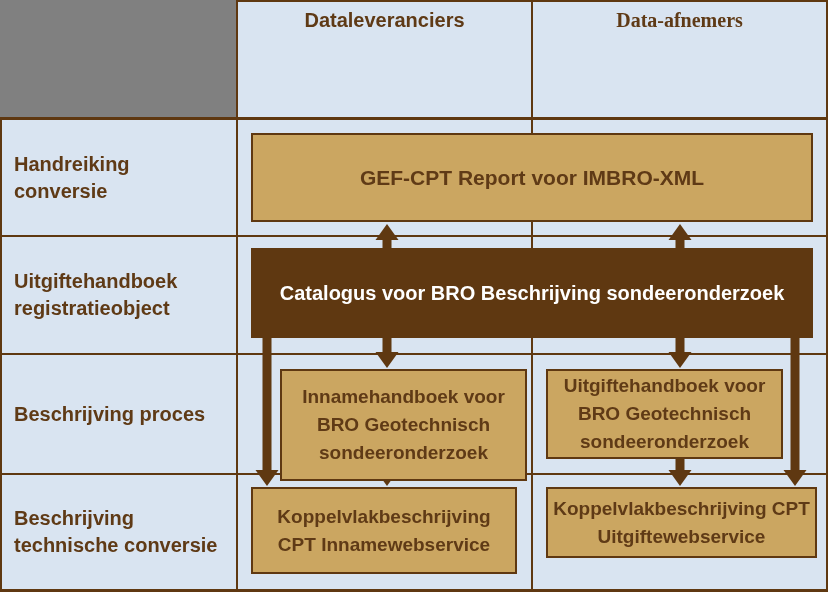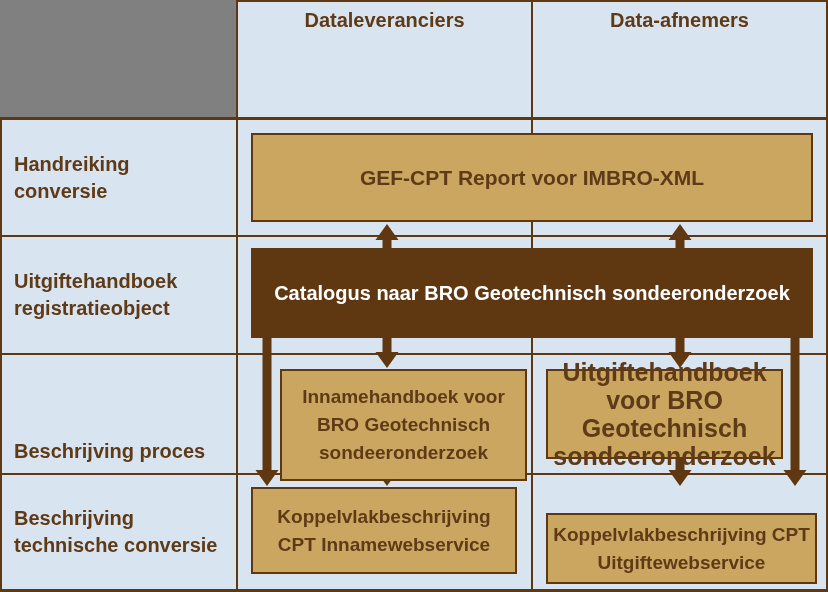--- a/index.html
+++ b/index.html
@@ -37,51 +37,51 @@
     background:var(--corner-gray);z-index:2;
   }
 
   .col-header{
     position:absolute;top:0;height:138px;z-index:2;
     display:flex;justify-content:center;align-items:flex-start;
     padding-top:9px;box-sizing:border-box;
     font-size:20px;color:var(--text-brown);
   }
   #ch-1{left:238px;width:293px;}
-  #ch-2{left:533px;width:293px;}
+  #ch-2{left:533px;width:293px;font-family:Liberation Serif, serif;}
 
   .row-label{
     position:absolute;left:2px;width:232px;z-index:2;
     display:flex;align-items:center;
     padding:8px 12px;box-sizing:border-box;
     font-size:20px;line-height:27px;color:var(--text-brown);
   }
   #rl-1{top:120px;height:115px;}
   #rl-2{top:237px;height:116px;}
-  #rl-3{top:355px;height:118px;align-items:flex-end;}
+  #rl-3{top:355px;height:118px;}
   #rl-4{top:475px;height:114px;}
 
   #arrows-layer{position:absolute;left:0;top:0;z-index:2;}
   #arrows-layer polygon{fill:var(--dark-brown);}
 
   .box{
     position:absolute;z-index:3;box-sizing:border-box;
     border:2px solid var(--dark-brown);background:var(--tan);
     display:flex;align-items:center;justify-content:center;
     text-align:center;color:var(--text-brown);
   }
   #box-gef{left:251px;top:133px;width:562px;height:89px;font-size:21px;}
   #box-catalogus{
     left:251px;top:248px;width:562px;height:90px;
     background:var(--dark-brown);color:var(--white);font-size:20px;
   }
   #box-inname{left:280px;top:369px;width:247px;height:112px;font-size:19px;line-height:28px;padding:0 4px;}
-  #box-uitgifte{left:546px;top:369px;width:237px;height:90px;font-size:25px;line-height:28px;padding:0 4px;}
+  #box-uitgifte{left:546px;top:369px;width:237px;height:90px;font-size:19px;line-height:28px;padding:0 4px;}
   #box-koppel-inname{left:251px;top:487px;width:266px;height:87px;font-size:19px;line-height:28px;padding:12px 4px;}
-  #box-koppel-uitgifte{left:546px;top:487px;width:271px;height:71px;font-size:19px;line-height:28px;padding:0 4px;margin-top:26px;}
+  #box-koppel-uitgifte{left:546px;top:487px;width:271px;height:71px;font-size:19px;line-height:28px;padding:0 4px;}
 </style>
 </head>
 <body>
 
 <div id="canvas">
 
   <div class="gridline" id="gl-top"></div>
   <div class="gridline" id="gl-h1"></div>
   <div class="gridline" id="gl-h2"></div>
   <div class="gridline" id="gl-h3"></div>
@@ -122,21 +122,21 @@
       <polygon points="382.5,455 391.5,455 391.5,470 398.5,470 387,486 375.5,470 382.5,470"></polygon>
       <polygon points="675.5,455 684.5,455 684.5,470 691.5,470 680,486 668.5,470 675.5,470"></polygon>
       <polygon points="262.5,336 271.5,336 271.5,470 278.5,470 267,486 255.5,470 262.5,470"></polygon>
       <polygon points="790.5,336 799.5,336 799.5,470 806.5,470 795,486 783.5,470 790.5,470"></polygon>
     </svg>
 
   <div class="box" id="box-gef">
     <span>GEF-CPT Report voor IMBRO-XML</span>
   </div>
   <div class="box" id="box-catalogus">
-    <span>Catalogus naar BRO Geotechnisch sondeeronderzoek</span>
+    <span>Catalogus voor BRO Beschrijving sondeeronderzoek</span>
   </div>
   <div class="box" id="box-inname">
     <span>Innamehandboek voor BRO Geotechnisch sondeeronderzoek</span>
   </div>
   <div class="box" id="box-uitgifte">
     <span>Uitgiftehandboek voor BRO Geotechnisch sondeeronderzoek</span>
   </div>
   <div class="box" id="box-koppel-inname">
     <span>Koppelvlakbeschrijving CPT Innamewebservice</span>
   </div>

